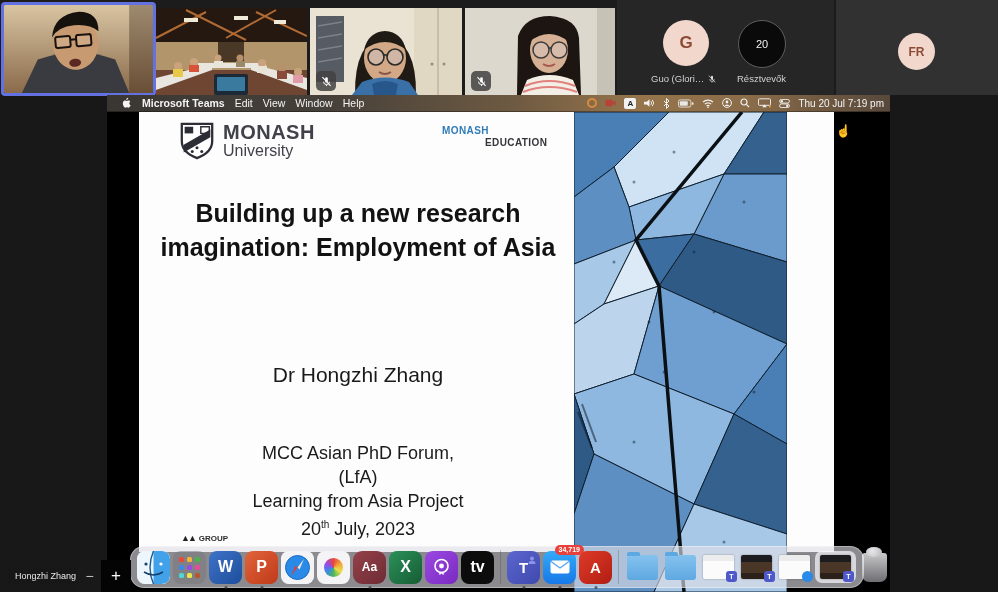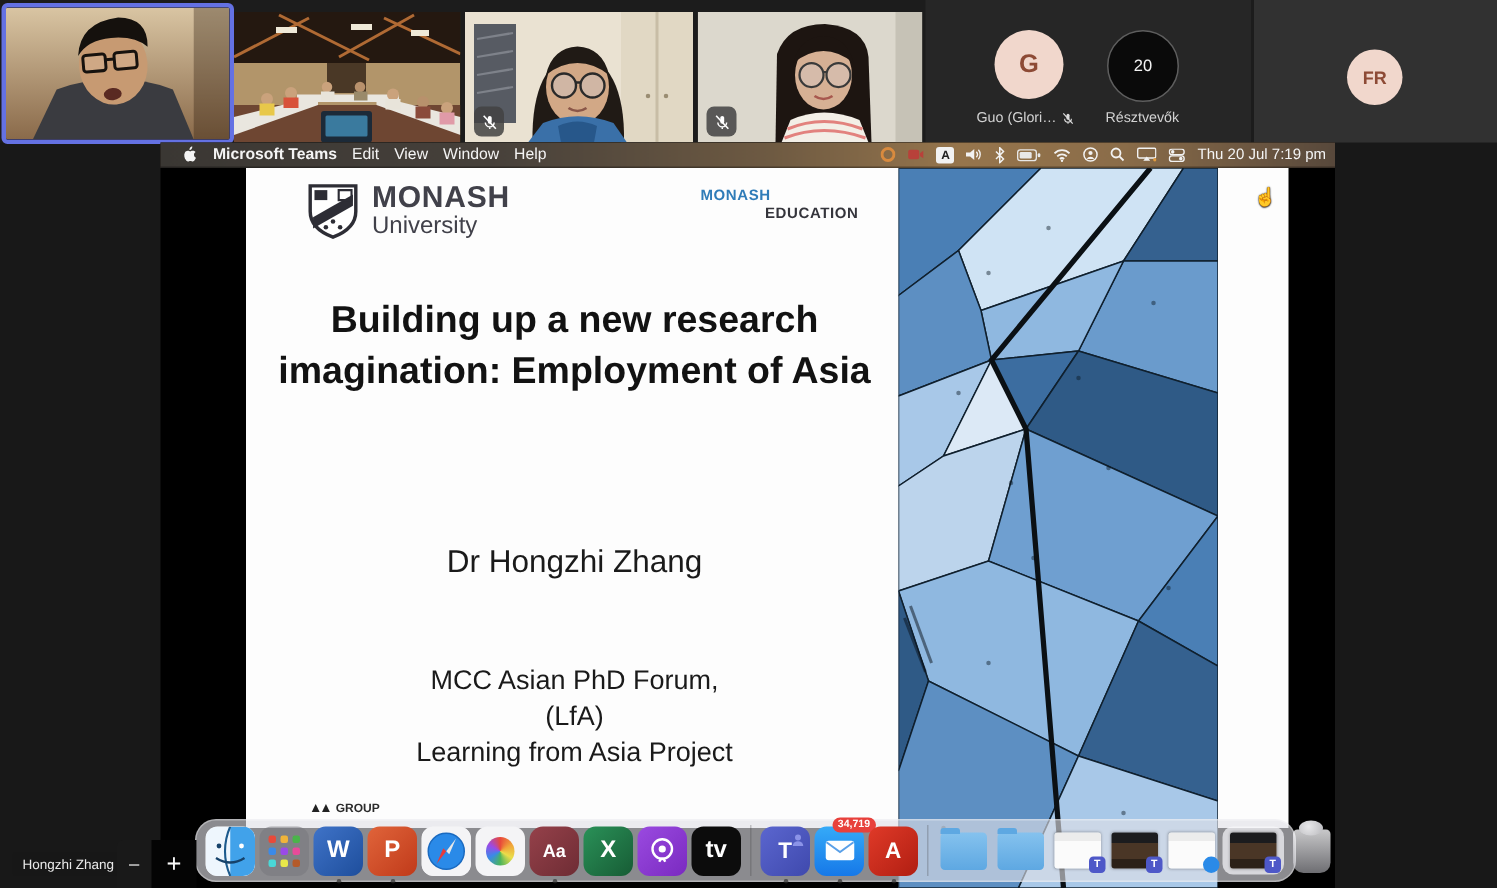--- a/index.html
+++ b/index.html
@@ -48,21 +48,21 @@
   .mb-item{font-weight:500;}
   .mb-right{margin-left:auto;margin-right:6px;display:flex;align-items:center;gap:8px;}
   .mb-ic{display:flex;align-items:center;justify-content:center;height:12px;}
   .input-badge{
     width:12px;height:11px;background:#f2f2f2;color:#222;border-radius:2px;
     font-size:8px;font-weight:700;display:flex;align-items:center;justify-content:center;
   }
   #menu-clock{font-size:10px;white-space:nowrap;}
 
   
-  #slide{left:57px;top:17px;width:695px;height:440px;background:#fdfdfd;color:#111;}
+  #slide{left:32px;top:17px;width:695px;height:440px;background:#fdfdfd;color:#111;}
   #monash-logo{left:40px;top:10px;display:flex;align-items:center;gap:8px;}
   .mon-word{font-size:20px;font-weight:700;color:#41414a;letter-spacing:.5px;line-height:19px;}
   .mon-sub{font-size:16px;color:#41414a;line-height:17px;}
   #dept-block{left:303px;top:13px;line-height:12px;}
   .dept1{color:#2f7cb8;font-size:10px;font-weight:700;letter-spacing:.4px;}
   .dept2{color:#35353c;font-size:10px;font-weight:700;letter-spacing:.4px;padding-left:43px;}
   #slide-title{left:0px;top:84px;width:438px;text-align:center;font-weight:700;font-size:25px;line-height:34px;color:#121212;}
   #presenter{left:0px;top:251px;width:438px;text-align:center;font-size:21px;color:#1a1a1a;}
   #event-block{left:0px;top:329px;width:438px;text-align:center;font-size:18px;line-height:24px;color:#1a1a1a;}
   #event-block sup{font-size:10px;}
@@ -389,20 +389,21 @@
       <div>Building up a new research</div>
       <div>imagination: Employment of Asia</div>
     </div>
 
     <div class="abs" id="presenter">Dr Hongzhi Zhang</div>
 
     <div class="abs" id="event-block">
       <div>MCC Asian PhD Forum,</div>
       <div>(LfA)</div>
       <div>Learning from Asia Project</div>
+      <div><span>20</span><sup>th</sup><span> July, 2023</span></div>
     </div>
 
     <div class="abs" id="group-logo">
       <span class="go8-tri">▲▲</span>
       <span>GROUP</span>
     </div>
 
     <div class="abs" id="facade">
       <svg viewBox="0 0 213 480" preserveAspectRatio="none">
         <rect width="213" height="480" fill="#7da9d8"></rect>

